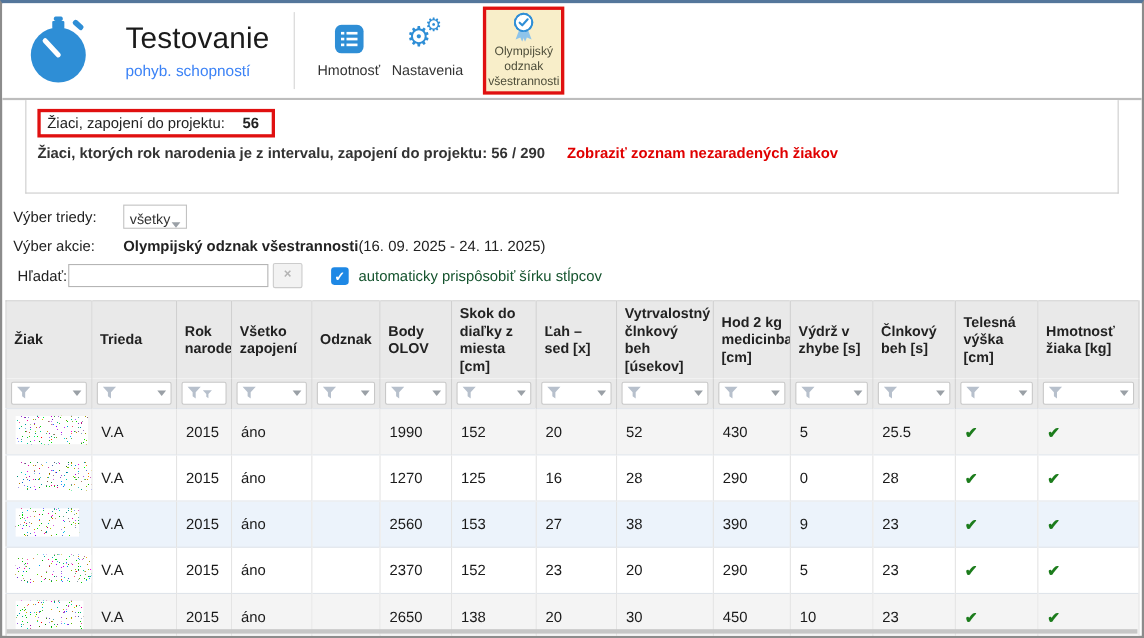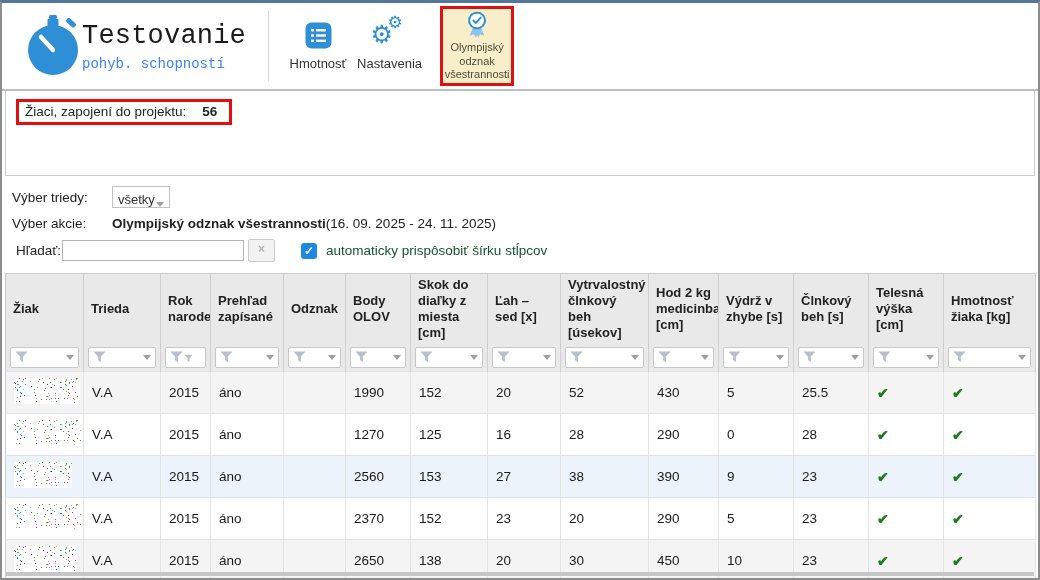--- a/index.html
+++ b/index.html
@@ -1,34 +1,34 @@
 <!DOCTYPE html>
 <html><head>
 <meta charset="utf-8">
 <style>
   html,body{margin:0;padding:0;background:#fff;}
   body{width:1040px;height:580px;position:relative;font-family:"Liberation Sans",sans-serif;overflow:hidden;}
   .frame{position:absolute;inset:0;box-sizing:border-box;border:2px solid #8c8c8c;border-top:3px solid #54769b;background:#fff;overflow:hidden;}
 
   
   .toolbar{height:86px;border-bottom:2px solid #bdbdbd;display:flex;align-items:center;padding-left:22px;background:#fff;}
-  .brand{display:flex;align-items:center;gap:0;font-family:Liberation Mono, monospace;}
+  .brand{display:flex;align-items:center;gap:32px;}
   .titles .app-title{font-size:27px;color:#1a1a1a;letter-spacing:.2px;}
   .titles .app-sub{font-size:14px;color:#3b82f6;margin-top:5px;}
   .vdiv{width:1px;background:#d5d5d5;height:70px;margin:0 18px 0 22px;}
   .nav-item{display:flex;flex-direction:column;align-items:center;justify-content:flex-start;gap:7px;min-width:62px;margin-right:8px;cursor:pointer;}
   .nav-item .nav-label{font-size:13px;color:#333;}
   .gears{position:relative;width:34px;height:28px;color:#2e8ed6;}
   .gears .g1{position:absolute;left:-2px;top:1px;font-size:25px;line-height:25px;}
   .gears .g2{position:absolute;left:15px;top:-7px;font-size:17px;line-height:17px;}
   .badge-btn{margin-left:10px;width:74px;height:80px;box-sizing:border-box;background:#f8eec9;border:3px solid #e01010;display:flex;flex-direction:column;align-items:center;justify-content:center;gap:3px;padding:2px;cursor:pointer;}
   .badge-btn .nav-label{font-size:11px;line-height:1.2;color:#4e4e3a;text-align:center;}
 
   
-  .info{position:relative;margin:0 3px;height:85px;box-sizing:border-box;border-left:1px solid #ccc;border-right:1px solid #ccc;border-bottom:1px solid #ccc;padding:8px 10px;background:#fff;}
+  .info{position:relative;margin:0 21px;height:85px;box-sizing:border-box;border-left:1px solid #ccc;border-right:1px solid #ccc;border-bottom:1px solid #ccc;padding:8px 10px;background:#fff;}
   .red-box{display:inline-block;border:3px solid #e01010;padding:2px 12px 3px 6px;font-size:13.5px;color:#222;background:#fff;}
   .red-box .cnt{font-weight:bold;margin-left:16px;}
   .info-line2{margin-top:7px;font-size:13.5px;color:#333;}
   .info-line2 .bold{font-weight:bold;}
   .info-line2 a{color:#e00000;font-weight:bold;text-decoration:none;margin-left:20px;cursor:pointer;}
   .green-btn{position:absolute;right:1px;top:17px;width:88px;height:57px;background:#4caf50;color:#fff;border:none;border-radius:2px;font-family:"Liberation Sans",sans-serif;font-size:12.5px;font-weight:bold;line-height:1.3;cursor:pointer;padding:2px;}
 
   
   .filters{padding:10px 0 0 10px;height:82px;box-sizing:content-box;}
   .f-row{display:flex;align-items:center;margin-bottom:8px;font-size:13.5px;color:#222;}
@@ -120,20 +120,23 @@
         <circle cx="15" cy="11" r="9.2" fill="none" stroke="#2e8ed6" stroke-width="2" stroke-dasharray="3 2"></circle>
         <path d="M10.8 11.2 L13.6 14 L19.3 7.6" fill="none" stroke="#2e8ed6" stroke-width="2.2" stroke-linecap="round" stroke-linejoin="round"></path>
       </svg>
       <span class="nav-label">Olympijský odznak všestrannosti</span>
     </div>
   </header>
 
   <section class="info">
     <div class="red-box">
       <span>Žiaci, zapojení do projektu:</span><span class="cnt">56</span>
+    </div>
+    <div class="info-line2">
+      <span class="bold">Žiaci, ktorých rok narodenia je z intervalu, zapojení do projektu: 56 / 290</span><a>Zobraziť zoznam nezaradených žiakov</a>
     </div>
   </section>
 
   <section class="filters">
     <div class="f-row">
       <span class="f-label">Výber triedy:</span>
       <div class="sel">
         <span>všetky</span>
         <span class="arrow-down"></span>
       </div>
@@ -168,21 +171,21 @@
           <col style="width: 75px;">
           <col style="width: 75px;">
           <col style="width: 75px;">
           <col style="width: 92px;">
         </colgroup>
       <thead id="grid-head">
           <tr>
             <th class="hlabel">Žiak</th>
             <th class="hlabel">Trieda</th>
             <th class="hlabel">Rok narodenia</th>
-            <th class="hlabel">Prehľad zapísané</th>
+            <th class="hlabel">Všetko zapojení</th>
             <th class="hlabel">Odznak</th>
             <th class="hlabel">Body OLOV</th>
             <th class="hlabel">Skok do diaľky z miesta [cm]</th>
             <th class="hlabel">Ľah – sed [x]</th>
             <th class="hlabel">Vytrvalostný člnkový beh [úsekov]</th>
             <th class="hlabel">Hod 2 kg medicinbal [cm]</th>
             <th class="hlabel">Výdrž v zhybe [s]</th>
             <th class="hlabel">Člnkový beh [s]</th>
             <th class="hlabel">Telesná výška [cm]</th>
             <th class="hlabel">Hmotnosť žiaka [kg]</th>

